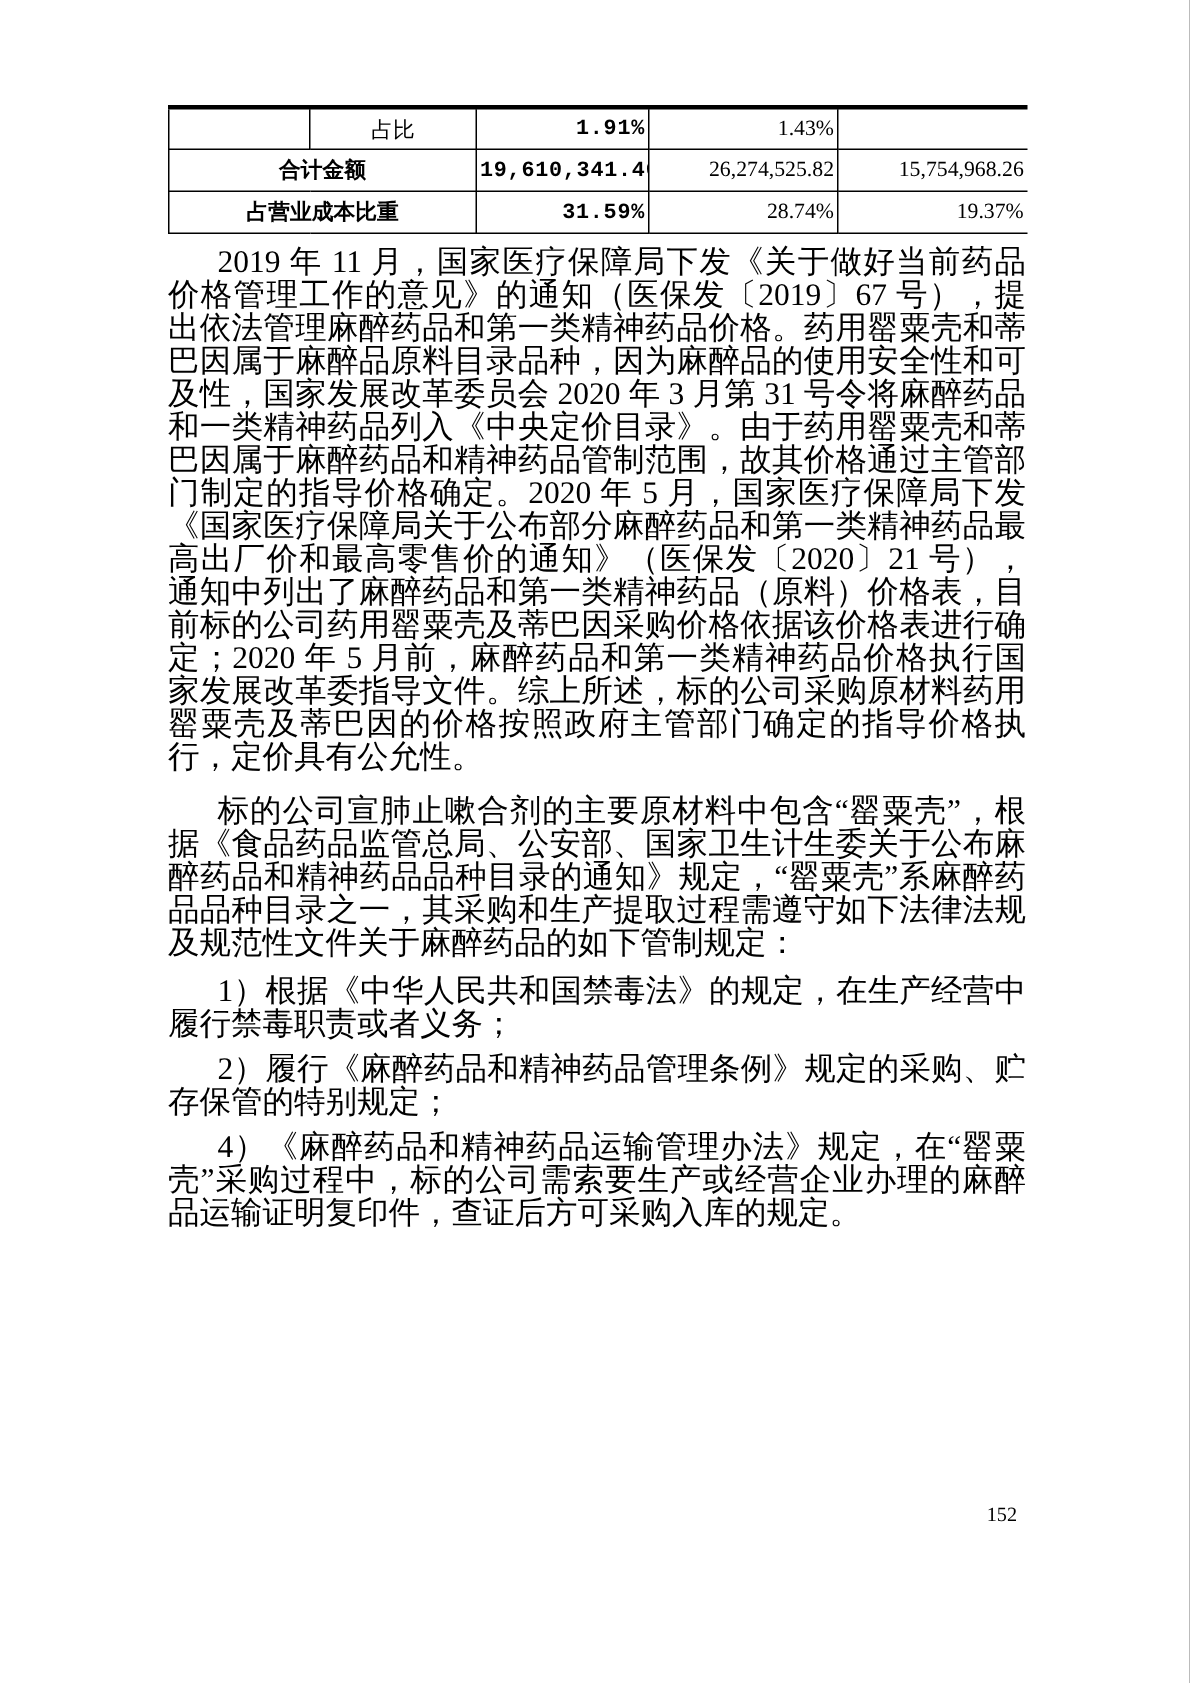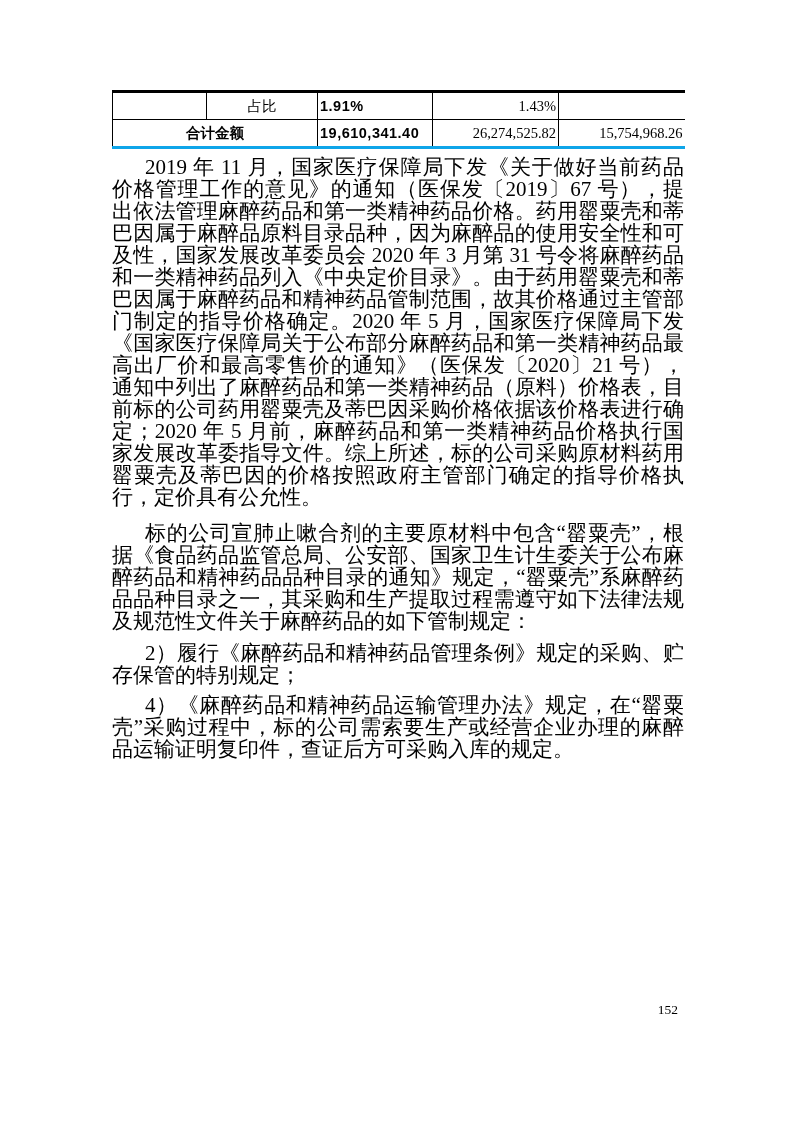--- a/index.html
+++ b/index.html
@@ -16,25 +16,25 @@
   }
   .content {
     position: absolute;
     left: 112px;
     top: 0;
     width: 572px;
   }
   
   table.fin {
     width: 572px;
-    margin-top: 90px;
+    margin-top: 70px;
     border-collapse: collapse;
     table-layout: fixed;
     border-top: 3px solid #000;
-    border-bottom: 3px solid #0ea5e9;
+    border-bottom: 1px solid #0ea5e9;
   }
   table.fin td {
     border: 1.5px solid #000;
     height: 28px;
     padding: 0 2px;
     font-size: 14.5px;
     vertical-align: middle;
     overflow: hidden;
     white-space: nowrap;
   }
@@ -45,23 +45,23 @@
     font-size: 15px;
     text-align: center;
   }
   td.lbl-bold {
     font-family: Liberation Sans, sans-serif;
     font-weight: bold;
     font-size: 15px;
     text-align: center;
   }
   td.v-bold {
-    font-family: Liberation Sans, sans-serif;
+    font-family: Liberation Mono, monospace;
     font-weight: bold;
-    text-align: left;
+    text-align: right;
     padding-right: 6px;
     letter-spacing: 0.5px;
   }
   td.v-serif {
     font-family: "Liberation Serif", "DejaVu Serif", serif;
     text-align: right;
     padding-right: 10px;
   }
   
   .note {
@@ -108,27 +108,34 @@
           <td class="v-bold">1.91%</td>
           <td class="v-serif">1.43%</td>
           <td class="v-serif"></td>
         </tr>
         <tr>
           <td colspan="2" class="lbl-bold">合计金额</td>
           <td class="v-bold">19,610,341.40</td>
           <td class="v-serif">26,274,525.82</td>
           <td class="v-serif">15,754,968.26</td>
         </tr>
+        <tr>
+          <td colspan="2" class="lbl-bold">占营业成本比重</td>
+          <td class="v-bold">31.59%</td>
+          <td class="v-serif">28.74%</td>
+          <td class="v-serif">19.37%</td>
+        </tr>
       </tbody>
     </table>
 
 
     <p class="para para-1">2019 年 11 月，国家医疗保障局下发《关于做好当前药品价格管理工作的意见》的通知（医保发〔2019〕67 号），提出依法管理麻醉药品和第一类精神药品价格。药用罂粟壳和蒂巴因属于麻醉品原料目录品种，因为麻醉品的使用安全性和可及性，国家发展改革委员会 2020 年 3 月第 31 号令将麻醉药品和一类精神药品列入《中央定价目录》。由于药用罂粟壳和蒂巴因属于麻醉药品和精神药品管制范围，故其价格通过主管部门制定的指导价格确定。2020 年 5 月，国家医疗保障局下发《国家医疗保障局关于公布部分麻醉药品和第一类精神药品最高出厂价和最高零售价的通知》（医保发〔2020〕21 号），通知中列出了麻醉药品和第一类精神药品（原料）价格表，目前标的公司药用罂粟壳及蒂巴因采购价格依据该价格表进行确定；2020 年 5 月前，麻醉药品和第一类精神药品价格执行国家发展改革委指导文件。综上所述，标的公司采购原材料药用罂粟壳及蒂巴因的价格按照政府主管部门确定的指导价格执行，定价具有公允性。</p>
 
     <p class="para para-2">标的公司宣肺止嗽合剂的主要原材料中包含“罂粟壳”，根据《食品药品监管总局、公安部、国家卫生计生委关于公布麻醉药品和精神药品品种目录的通知》规定，“罂粟壳”系麻醉药品品种目录之一，其采购和生产提取过程需遵守如下法律法规及规范性文件关于麻醉药品的如下管制规定：</p>
 
+    <p class="para item">1）根据《中华人民共和国禁毒法》的规定，在生产经营中履行禁毒职责或者义务；</p>
     <p class="para item">2）履行《麻醉药品和精神药品管理条例》规定的采购、贮存保管的特别规定；</p>
     <p class="para item">4）《麻醉药品和精神药品运输管理办法》规定，在“罂粟壳”采购过程中，标的公司需索要生产或经营企业办理的麻醉品运输证明复印件，查证后方可采购入库的规定。</p>
 
   </div>
 
   <span class="page-number">152</span>
 </div>
 
 </body></html>

